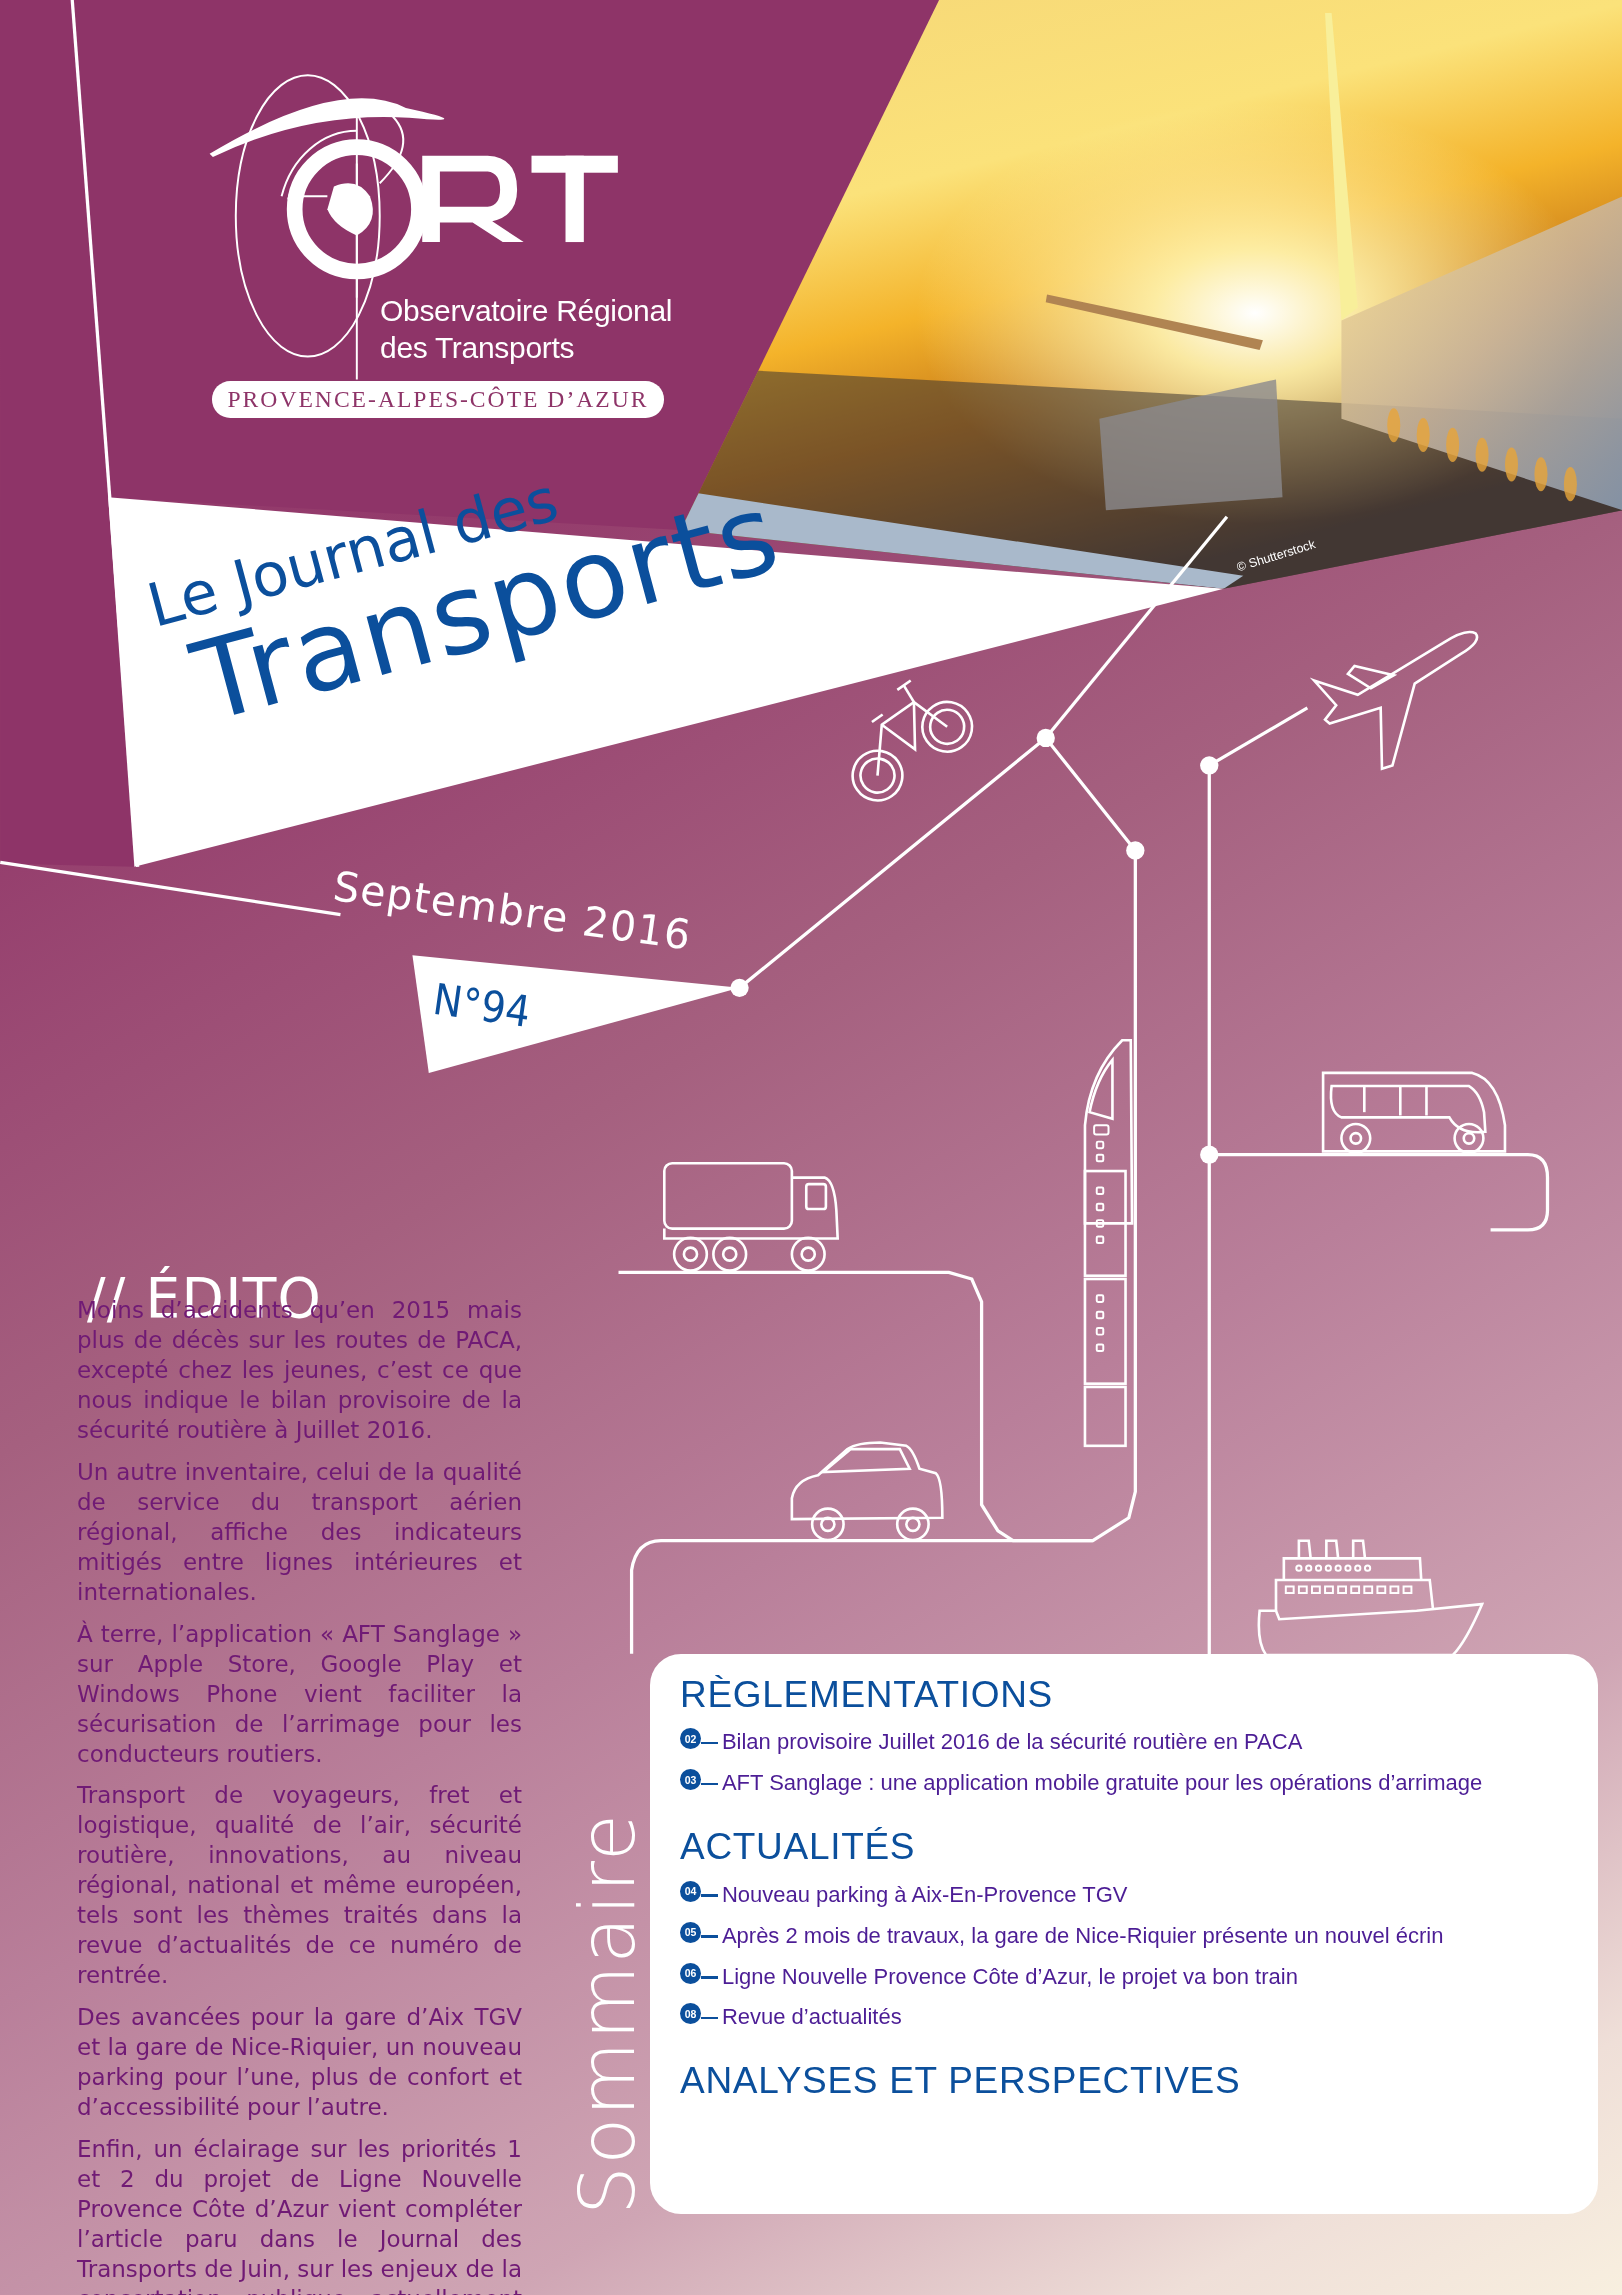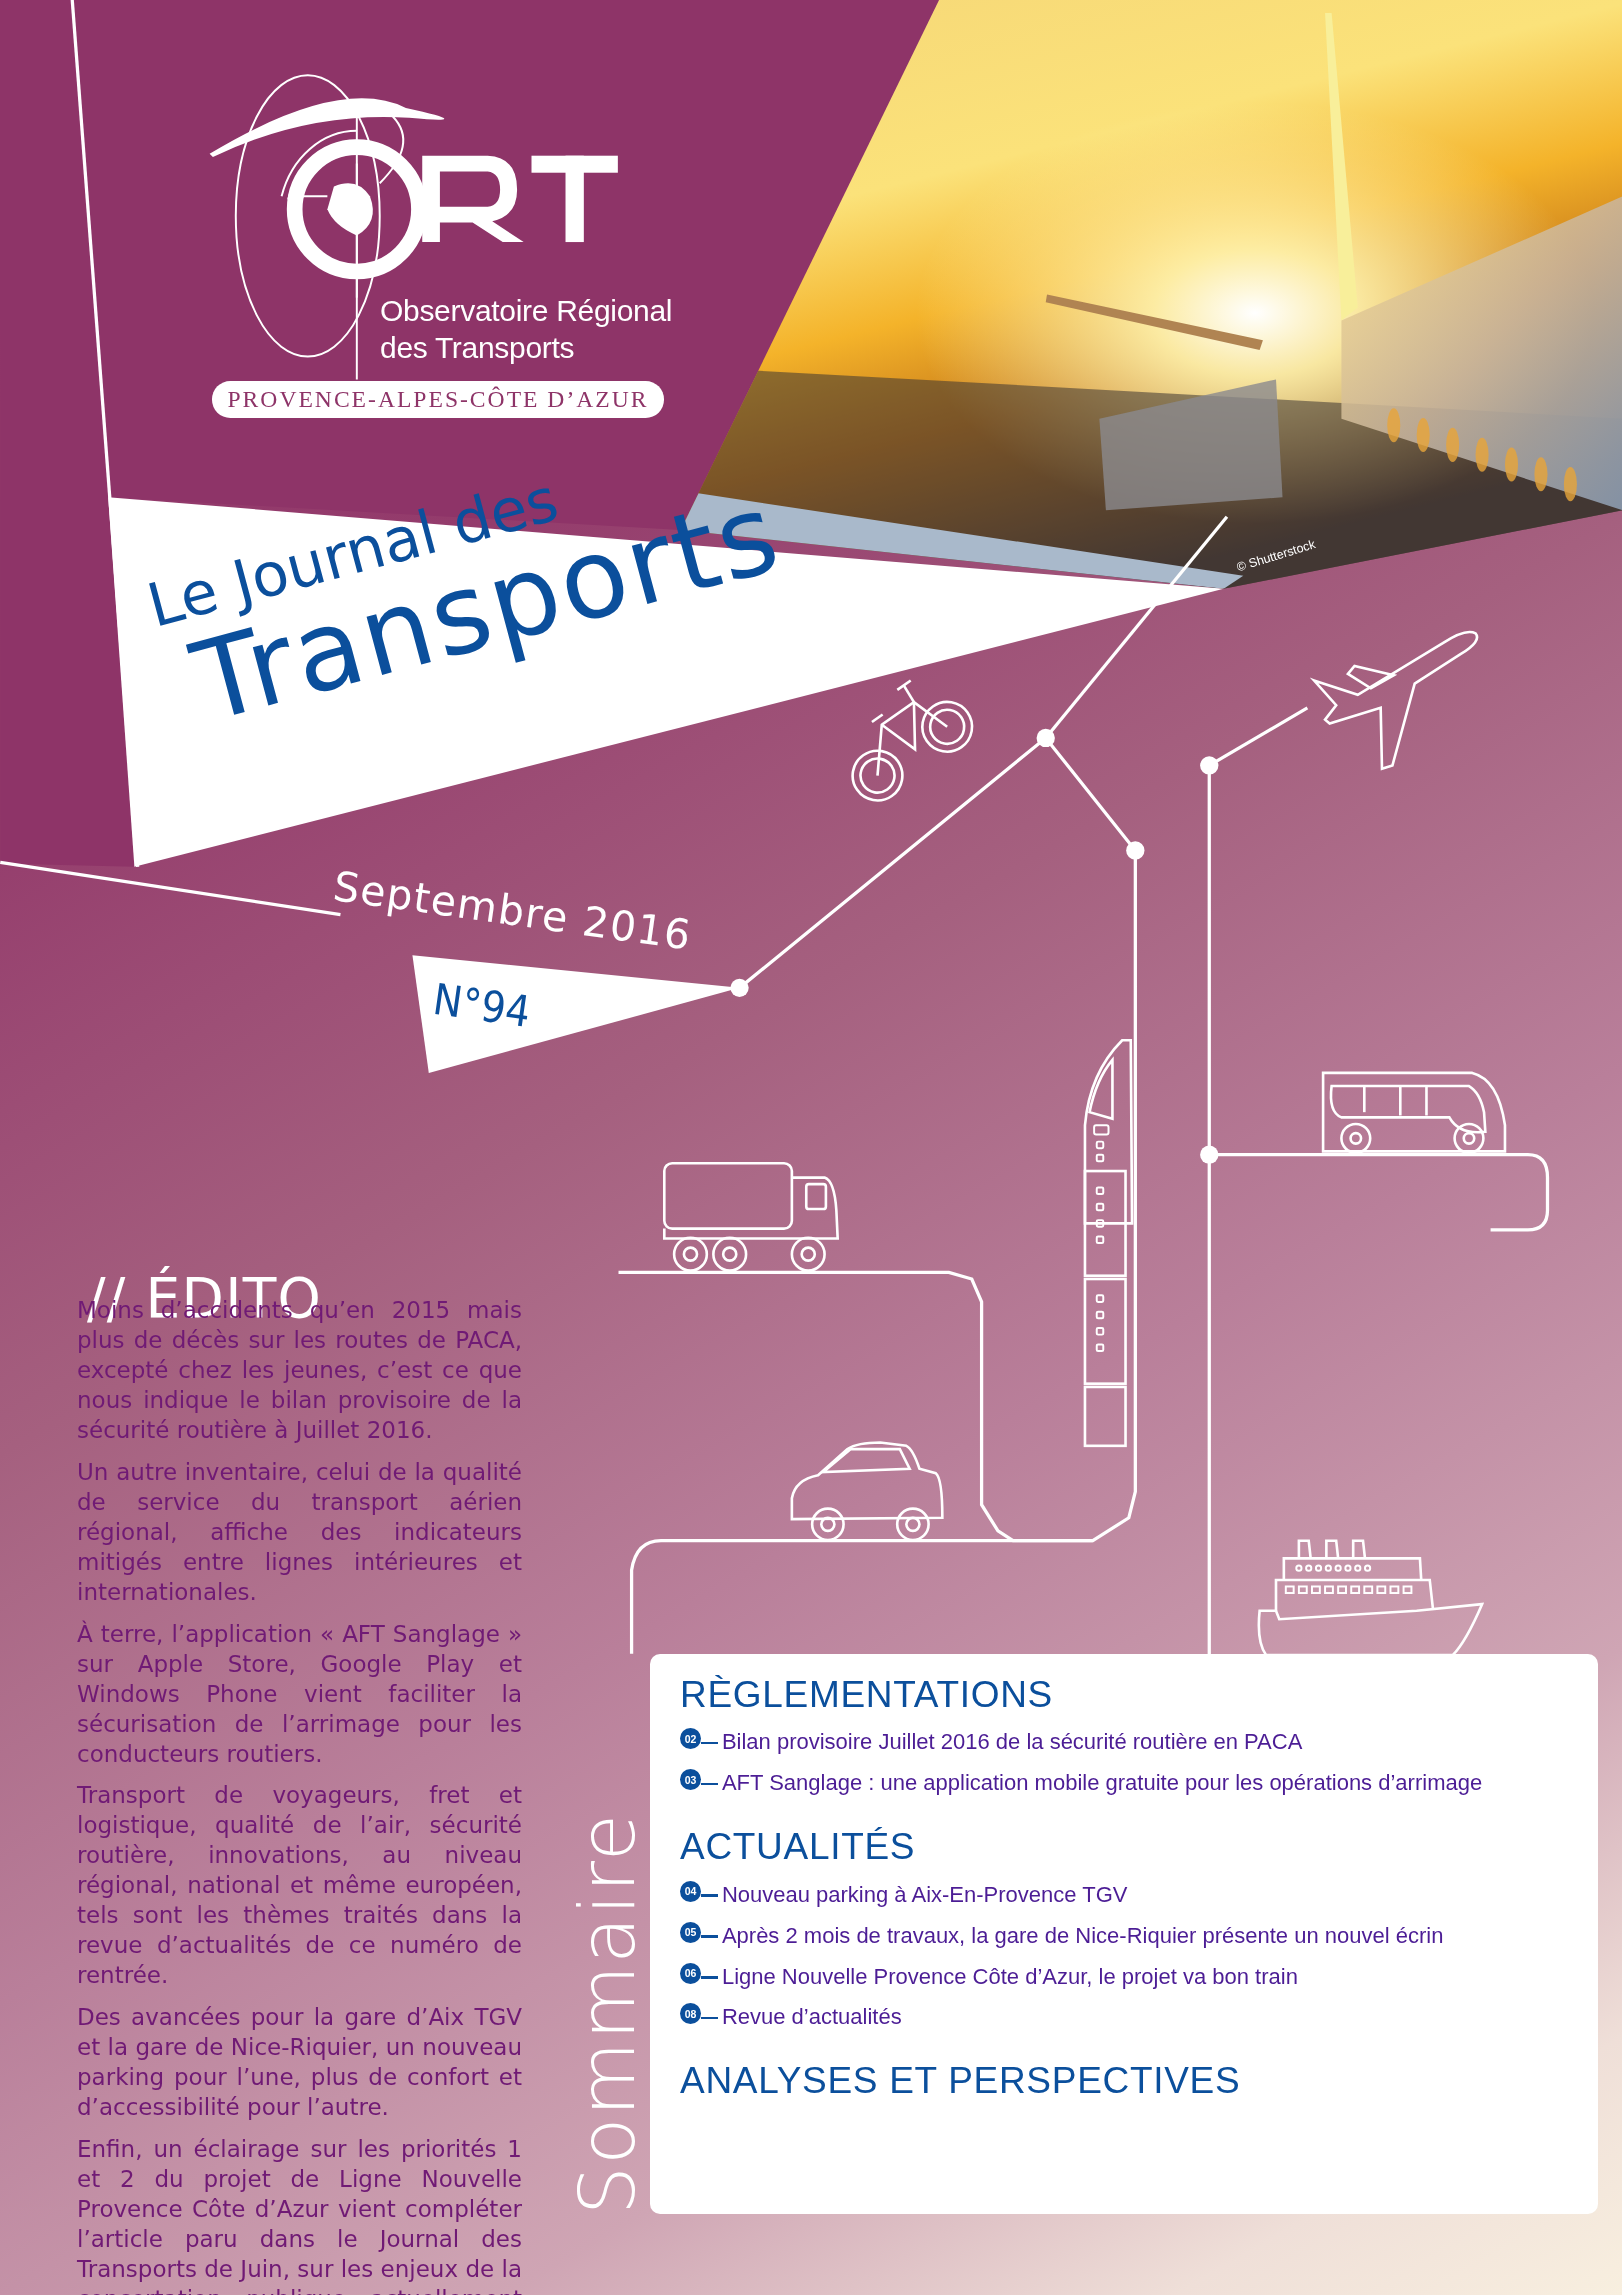--- a/index.html
+++ b/index.html
@@ -13,21 +13,21 @@
   .logo-region { position:absolute; left:212px; top:381px; width:452px; height:37px; border-radius:18.3px; background:#fff; color:#8e3468; font-family:Liberation Serif, serif; font-size:23.6px; letter-spacing:2px; display:flex; align-items:center; justify-content:center; }
   .title-wrap { position:absolute; left:141px; top:576px; transform:rotate(-15deg); transform-origin:left top; color:#0b4f9c; font-family:"DejaVu Sans", sans-serif; }
   .title-l1 { font-size:60px; line-height:65px; margin-left:0px; }
   .title-l2 { font-size:110px; line-height:111px; margin-left:26px; letter-spacing:2.6px; }
   .date { position:absolute; left:337px; top:862px; transform:rotate(8deg); transform-origin:left top; color:#fff; font-size:41px; letter-spacing:1.3px; }
   .issue { position:absolute; left:437px; top:974px; transform:rotate(8deg); transform-origin:left top; color:#0b4f9c; font-size:43px; font-family:"DejaVu Sans Condensed","DejaVu Sans", sans-serif; }
   .edito-title { position:absolute; left:76px; top:1255px; color:#fff; font-size:55px; font-weight:normal; letter-spacing:1.3px; font-family:"DejaVu Sans", sans-serif; }
   .edito-body { position:absolute; left:77px; top:1295px; width:445px; color:#701a75; font-size:23px; line-height:30px; text-align:justify; font-family:"DejaVu Sans", sans-serif; }
   .edito-body p { margin:0 0 11.8px 0; }
   .sommaire { position:absolute; left:563px; top:2215px; transform:rotate(-90deg); transform-origin:left top; color:#fff; font-size:77px; font-weight:200; letter-spacing:1.3px; font-family:"DejaVu Sans", sans-serif; }
-  .toc { position:absolute; left:650px; top:1654px; width:948px; height:560px; background:#fff; border-radius:10px; box-sizing:border-box; padding:19.6px 18.3px 0 30px; }
+  .toc { position:absolute; left:650px; top:1654px; width:948px; height:560px; background:#fff; border-radius:31px; box-sizing:border-box; padding:19.6px 18.3px 0 30px; }
   .toc h2 { margin:0; color:#0b4f9c; font-family:"Liberation Sans Narrow","Liberation Sans", sans-serif; font-weight:normal; font-size:37px; line-height:42px; letter-spacing:0.7px; }
   .toc .sec { margin-bottom:29px; }
   .toc .item { display:flex; align-items:flex-start; margin-top:11.8px; }
   .toc .num { width:21px; height:21px; border-radius:50%; background:#0b4f9c; color:#fff; font-size:10.5px; font-weight:bold; display:flex; align-items:center; justify-content:center; flex:0 0 auto; margin-top:1px; font-family:"Liberation Sans", sans-serif; }
   .toc .dash { width:17px; height:2.6px; background:#0b4f9c; flex:0 0 auto; margin-top:14.4px; }
   .toc .txt { color:#4c1d95; font-size:22px; line-height:29px; margin-left:3.9px; font-family:"Liberation Sans Narrow","Liberation Sans", sans-serif; }
 </style>
 </head>
 <body>
 

